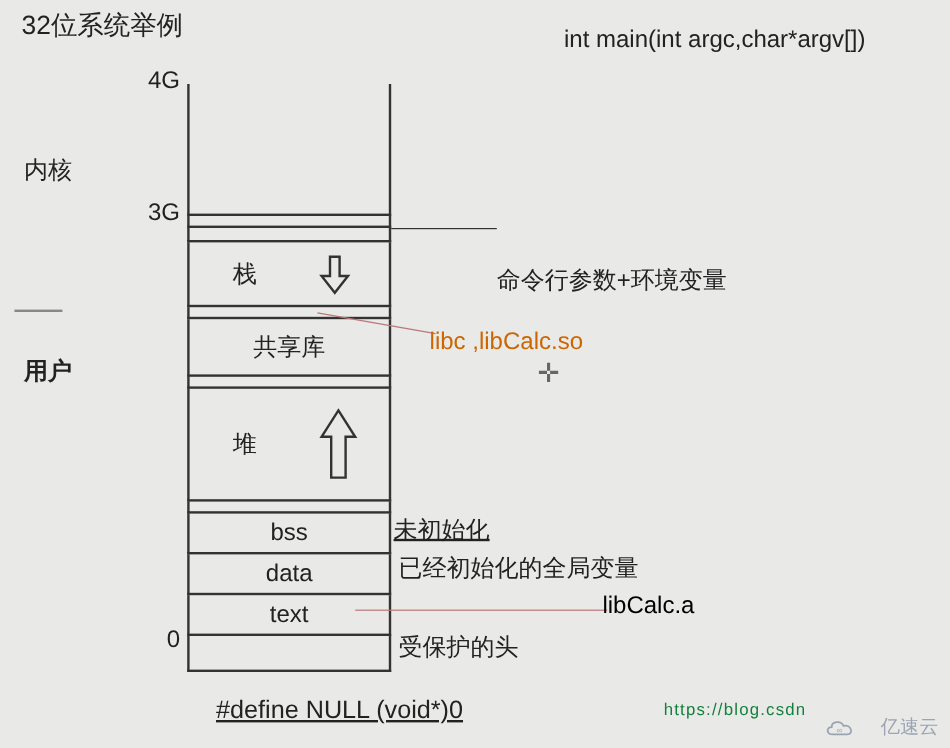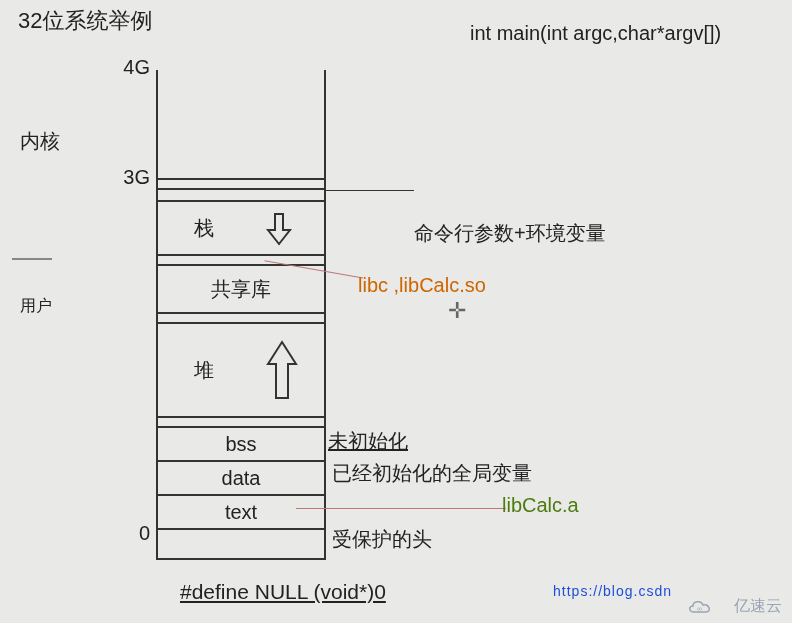--- a/index.html
+++ b/index.html
@@ -10,21 +10,21 @@
     font-family: "Microsoft YaHei", "SimSun", sans-serif;
     font-size: 18px;
     color: #222;
     position: relative;
     overflow: hidden;
   }
   .abs { position: absolute; }
   .title { top: 6px; left: 18px; font-size: 22px; }
   .main-sig { top: 22px; left: 470px; font-size: 20px; }
   .kernel-lbl { top: 128px; left: 20px; font-size: 20px; }
-  .user-lbl { top: 296px; left: 20px; font-size: 16px; }
+  .user-lbl { top: 296px; left: 20px; font-size: 20px; font-weight: bold; }
   .dash { top: 258px; left: 12px; width: 40px; border-top: 2px solid #888; }
 
   
   .memcol {
     position: absolute;
     left: 156px;
     top: 70px;
     width: 170px;
   }
   .seg {
@@ -66,34 +66,34 @@
     position: absolute; right: 22px; top: 14px; width: 40px; height: 66px;
   }
 
   
   .annot { position: absolute; font-size: 20px; }
   .annot-args { top: 180px; left: 414px; margin-top: 40px; }
   .annot-libc { top: 274px; left: 358px; color: #cc6600; }
   .crosshair { top: 298px; left: 448px; font-size: 22px; color: #666; }
   .annot-bss  { top: 428px; left: 328px; text-decoration: underline; }
   .annot-data { top: 460px; left: 332px; }
-  .annot-text { top: 494px; left: 502px; color: #4d7c0f; }
+  .annot-text { top: 494px; left: 502px; color: #000000; }
   .annot-prot { top: 526px; left: 332px; }
   .define-null { top: 580px; left: 180px; font-size: 21px; text-decoration: underline; }
 
   
   .hline { position: absolute; border-top: 1.5px solid #333; height: 0; }
   .line-args { top: 190px; left: 326px; width: 88px; }
 
   .line-libc { position: absolute; top: 260px; left: 262px; width: 100px; height: 30px; border-top: 1.5px solid #b77; transform-origin: left; transform: rotate(10deg); }
   .line-text1 { position: absolute; top: 508px; left: 296px; width: 210px; border-top: 1.5px solid #b77; }
 
   .watermark { position: absolute; right: 10px; bottom: 6px; color: #9aa4b3; font-size: 16px; display: flex; align-items: center; gap: 20px; }
   .watermark .cloud { width: 28px; height: 18px; }
-  .blogmark { position: absolute; right: 120px; bottom: 24px; color: #1d4ed8; font-size: 14px; letter-spacing: 1px; margin-top: 16px; }
+  .blogmark { position: absolute; right: 120px; bottom: 24px; color: #15803d; font-size: 14px; letter-spacing: 1px; margin-top: 16px; }
 </style>
 </head>
 <body>
 
 <div class="abs title">32位系统举例</div>
 <div class="abs main-sig">int main(int argc,char*argv[])</div>
 
 <div class="abs kernel-lbl">内核</div>
 <div class="abs user-lbl">用户</div>
 <div class="abs dash"></div>

